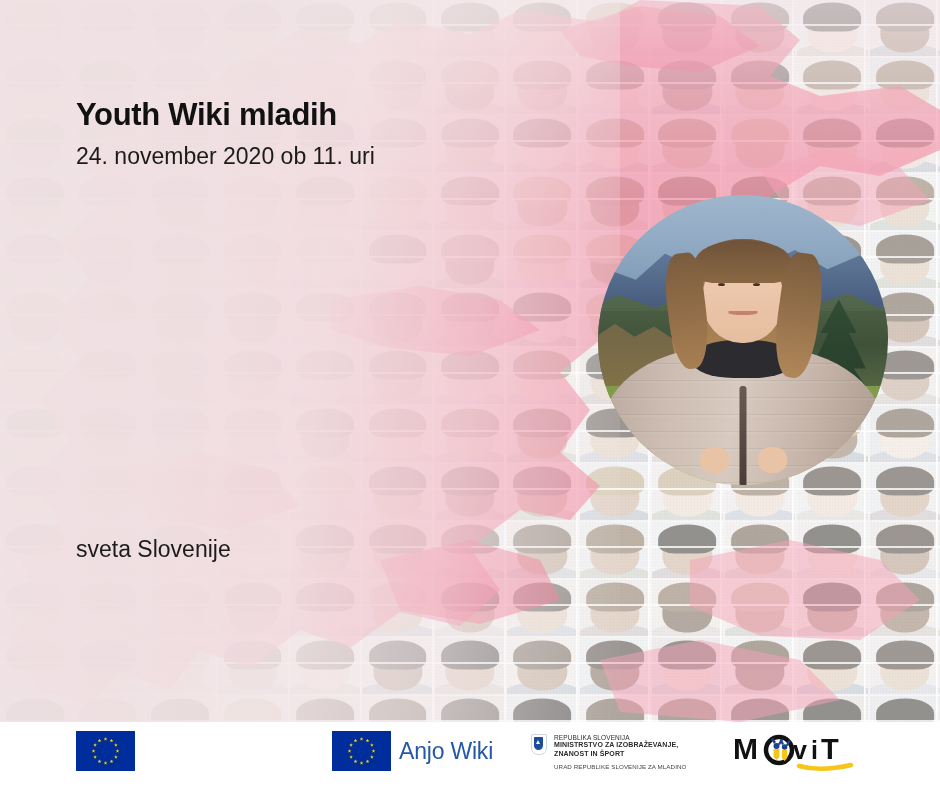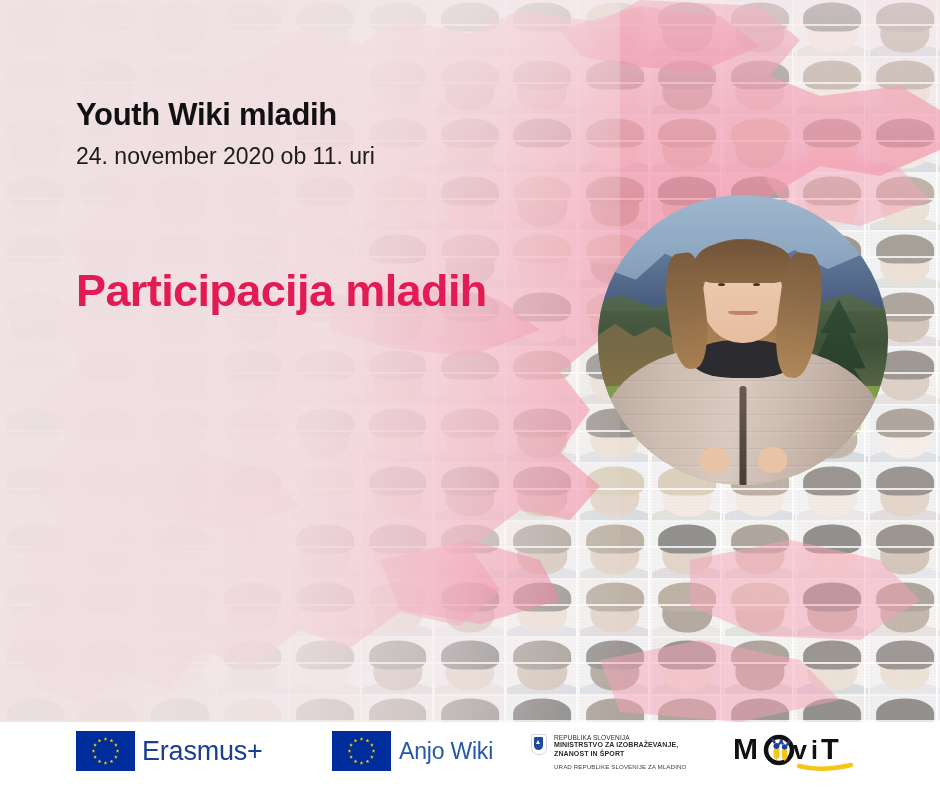--- a/index.html
+++ b/index.html
@@ -1022,25 +1022,25 @@
 
     <div class="top-wash"></div>
     <div class="left-wash"></div>
   </div>
 
   <div class="txt" id="kicker">Youth Wiki mladih</div>
 
   <div class="txt" id="date">24. november 2020 ob 11. uri</div>
 
   <div class="txt" id="headline">
-    <div>Participacija mladih</div>
   </div>
 
 
   <div class="txt" id="role">
+    <div>sveta Slovenije</div>
   </div>
 
   <div id="portrait" title="Anja Fortuna v bež bundi pred gorsko pokrajino">
     <div class="p-sky"></div>
     <div class="p-mtn"></div>
     <div class="p-mtn2"></div>
     <div class="p-forest"></div>
     <div class="p-autumn"></div>
     <div class="p-conifer"></div>
     <div class="p-grass"></div>
@@ -1070,21 +1070,20 @@
           <span class="star-dot" style="left: 39.5px; top: 18px;"></span>
           <span class="star-dot" style="left: 37.8923px; top: 24px;"></span>
           <span class="star-dot" style="left: 33.5px; top: 28.3923px;"></span>
           <span class="star-dot" style="left: 27.5px; top: 30px;"></span>
           <span class="star-dot" style="left: 21.5px; top: 28.3923px;"></span>
           <span class="star-dot" style="left: 17.1077px; top: 24px;"></span>
           <span class="star-dot" style="left: 15.5px; top: 18px;"></span>
           <span class="star-dot" style="left: 17.1077px; top: 12px;"></span>
           <span class="star-dot" style="left: 21.5px; top: 7.6077px;"></span>
         </div>
-      <span class="eu-word">Erasmus+</span>
     </div>
 
     <div class="logo" id="logo-youthwiki">
       <div class="euflag eu2">
           <span class="star-dot" style="left: 27.5px; top: 6px;"></span>
           <span class="star-dot" style="left: 33.5px; top: 7.6077px;"></span>
           <span class="star-dot" style="left: 37.8923px; top: 12px;"></span>
           <span class="star-dot" style="left: 39.5px; top: 18px;"></span>
           <span class="star-dot" style="left: 37.8923px; top: 24px;"></span>
           <span class="star-dot" style="left: 33.5px; top: 28.3923px;"></span>

